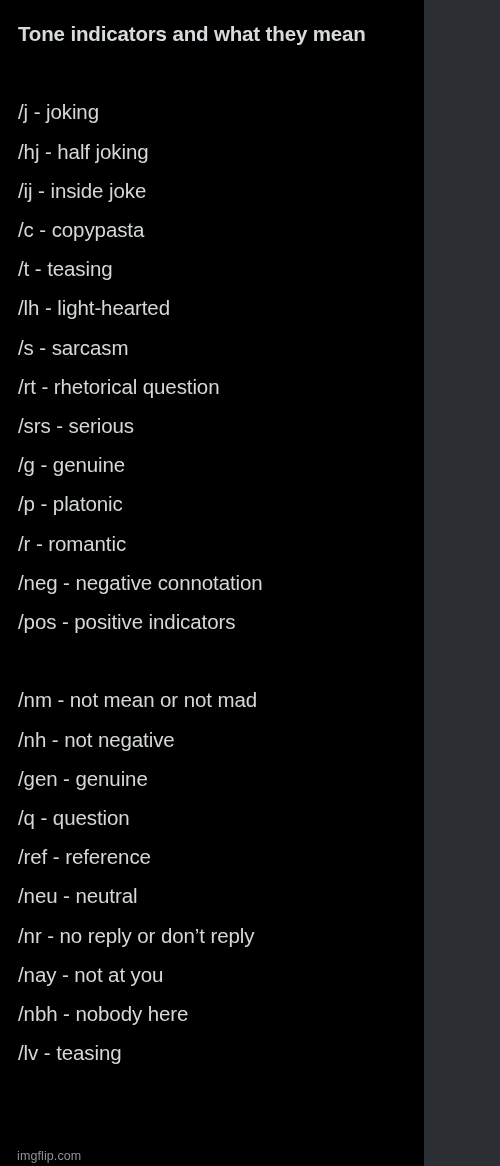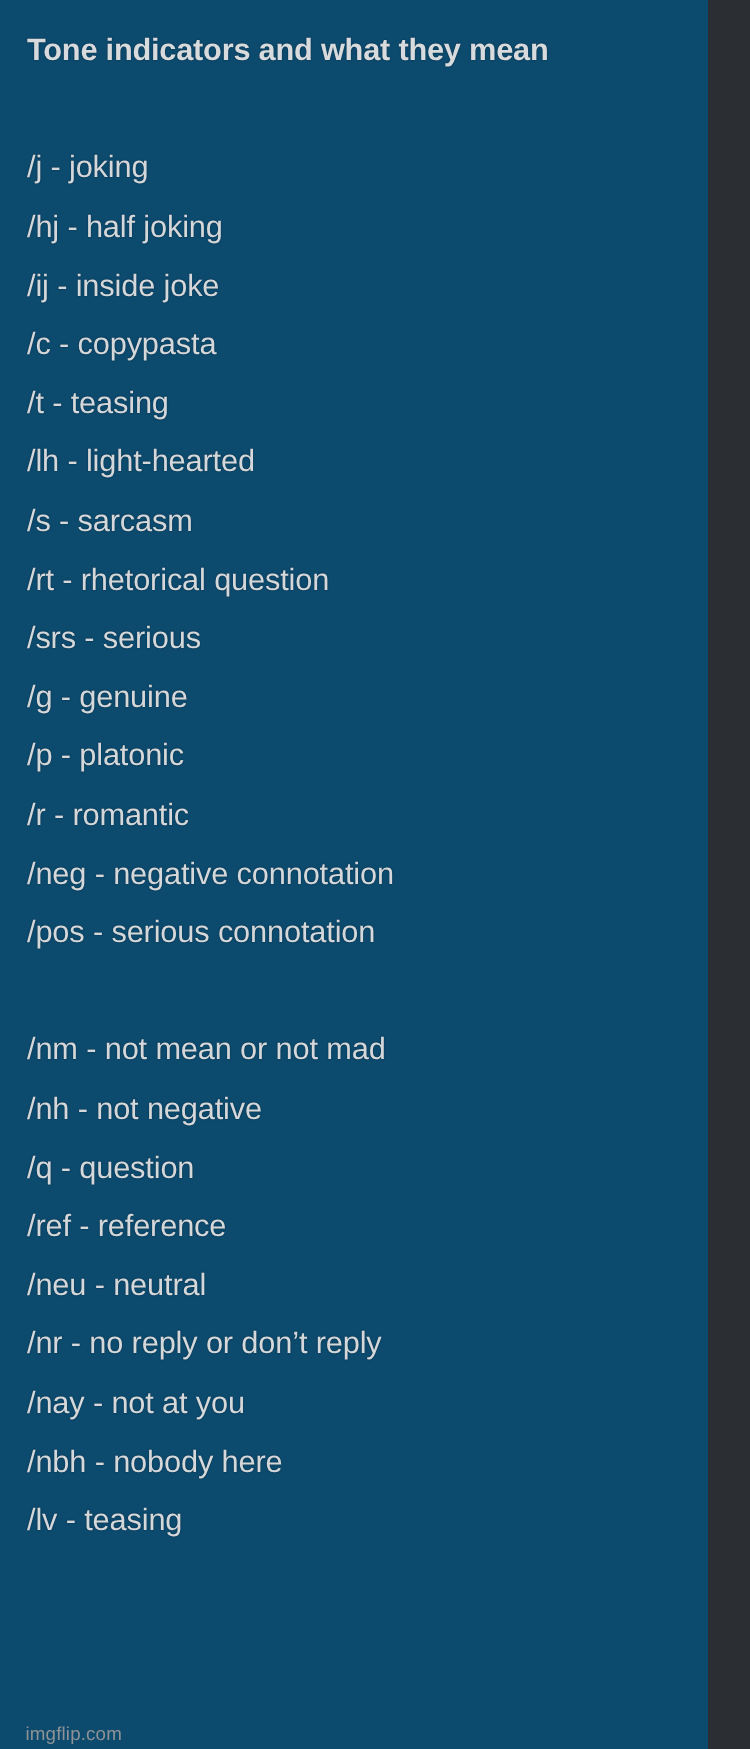--- a/index.html
+++ b/index.html
@@ -6,23 +6,23 @@
   html, body {
     margin: 0;
     padding: 0;
     background: #2b2e32;
   }
   body {
     font-family: "Liberation Sans", sans-serif;
   }
   .meme-canvas {
     position: relative;
-    width: 472px;
+    width: 424px;
     height: 1166px;
-    background: #0c4a6e;
+    background: #000000;
     overflow: hidden;
     box-sizing: border-box;
   }
   .meme-body {
     position: absolute;
     left: 0;
     top: 0;
     width: 500px;
     padding: 14px 0 0 18px;
     box-sizing: border-box;
@@ -95,28 +95,29 @@
       <li class="tone-item"><span class="tone-code">/c</span><span class="tone-sep"> - </span><span class="tone-meaning">copypasta</span></li>
       <li class="tone-item"><span class="tone-code">/t</span><span class="tone-sep"> - </span><span class="tone-meaning">teasing</span></li>
       <li class="tone-item"><span class="tone-code">/lh</span><span class="tone-sep"> - </span><span class="tone-meaning">light-hearted</span></li>
       <li class="tone-item"><span class="tone-code">/s</span><span class="tone-sep"> - </span><span class="tone-meaning">sarcasm</span></li>
       <li class="tone-item"><span class="tone-code">/rt</span><span class="tone-sep"> - </span><span class="tone-meaning">rhetorical question</span></li>
       <li class="tone-item"><span class="tone-code">/srs</span><span class="tone-sep"> - </span><span class="tone-meaning">serious</span></li>
       <li class="tone-item"><span class="tone-code">/g</span><span class="tone-sep"> - </span><span class="tone-meaning">genuine</span></li>
       <li class="tone-item"><span class="tone-code">/p</span><span class="tone-sep"> - </span><span class="tone-meaning">platonic</span></li>
       <li class="tone-item"><span class="tone-code">/r</span><span class="tone-sep"> - </span><span class="tone-meaning">romantic</span></li>
       <li class="tone-item"><span class="tone-code">/neg</span><span class="tone-sep"> - </span><span class="tone-meaning">negative connotation</span></li>
-      <li class="tone-item"><span class="tone-code">/pos</span><span class="tone-sep"> - </span><span class="tone-meaning">serious connotation</span></li>
+      <li class="tone-item"><span class="tone-code">/pos</span><span class="tone-sep"> - </span><span class="tone-meaning">positive indicators</span></li>
     </ul>
 
     <div class="spacer-line">&nbsp;</div>
 
     <ul class="tone-list">
       <li class="tone-item"><span class="tone-code">/nm</span><span class="tone-sep"> - </span><span class="tone-meaning">not mean or not mad</span></li>
       <li class="tone-item"><span class="tone-code">/nh</span><span class="tone-sep"> - </span><span class="tone-meaning">not negative</span></li>
+      <li class="tone-item"><span class="tone-code">/gen</span><span class="tone-sep"> - </span><span class="tone-meaning">genuine</span></li>
       <li class="tone-item"><span class="tone-code">/q</span><span class="tone-sep"> - </span><span class="tone-meaning">question</span></li>
       <li class="tone-item"><span class="tone-code">/ref</span><span class="tone-sep"> - </span><span class="tone-meaning">reference</span></li>
       <li class="tone-item"><span class="tone-code">/neu</span><span class="tone-sep"> - </span><span class="tone-meaning">neutral</span></li>
       <li class="tone-item"><span class="tone-code">/nr</span><span class="tone-sep"> - </span><span class="tone-meaning">no reply or don’t reply</span></li>
       <li class="tone-item"><span class="tone-code">/nay</span><span class="tone-sep"> - </span><span class="tone-meaning">not at you</span></li>
       <li class="tone-item"><span class="tone-code">/nbh</span><span class="tone-sep"> - </span><span class="tone-meaning">nobody here</span></li>
       <li class="tone-item"><span class="tone-code">/lv</span><span class="tone-sep"> - </span><span class="tone-meaning">teasing</span></li>
     </ul>
 
   </div>

